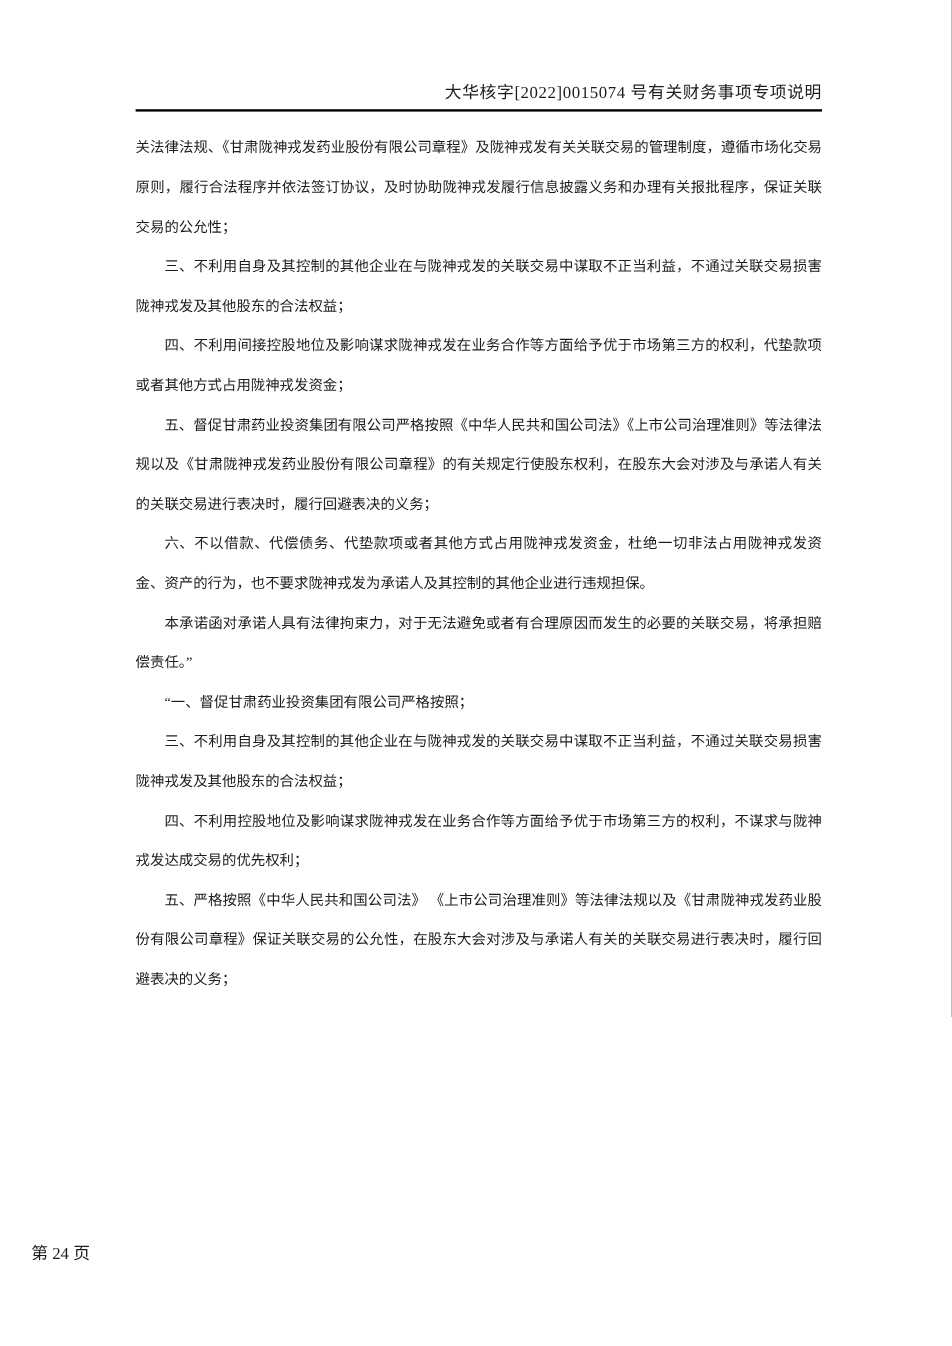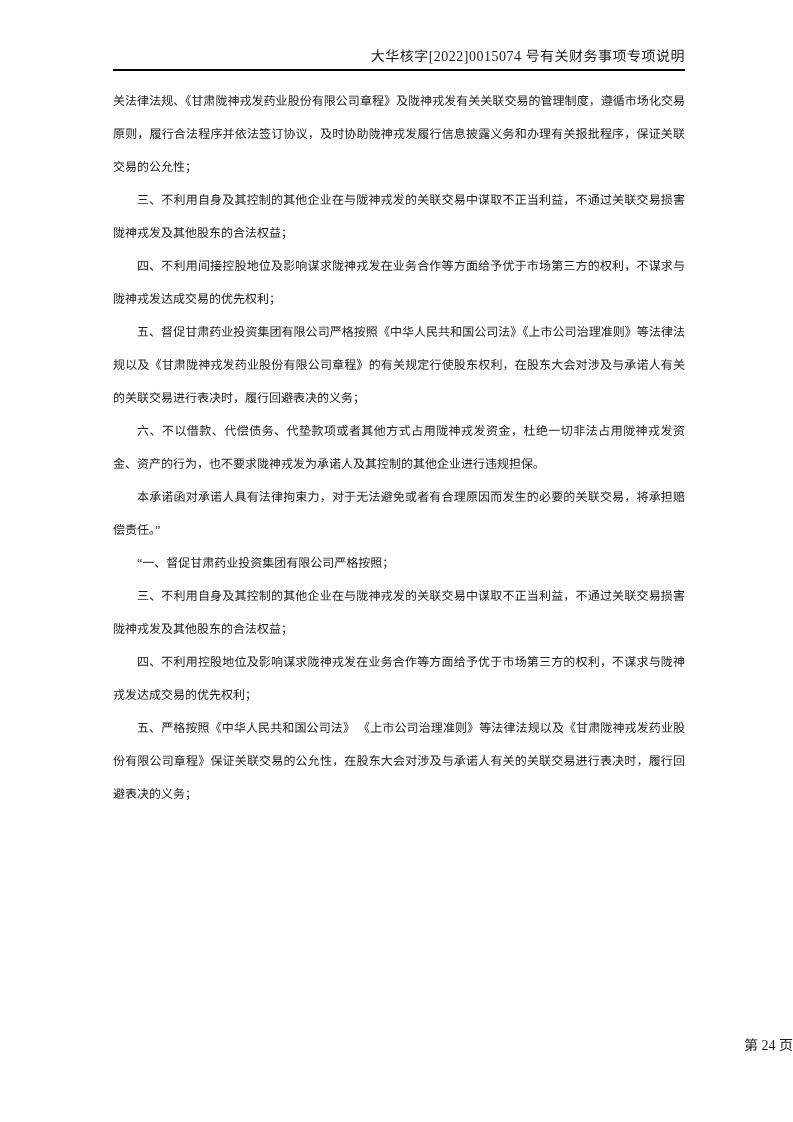--- a/index.html
+++ b/index.html
@@ -15,21 +15,21 @@
     background: #ffffff;
     font-family: "Liberation Serif", "DejaVu Serif", serif;
     color: #1c1c1c;
     overflow: hidden;
     box-sizing: border-box;
   }
   .content {
     margin: 0 108px 0 113px;
   }
   .doc-header {
-    padding-top: 48px;
+    padding-top: 70px;
   }
   .doc-header .header-line {
     text-align: right;
     font-size: 14px;
     line-height: 18px;
     padding-bottom: 3px;
     border-bottom: 2px solid #000000;
     letter-spacing: 0.5px;
     white-space: nowrap;
   }
@@ -45,39 +45,40 @@
     word-break: break-all;
   }
   .doc-body p.para.indent {
     text-indent: 2em;
   }
   .doc-footer {
     position: absolute;
     left: 0;
     right: 0;
     top: 1036px;
-    text-align: right;
+    text-align: left;
     font-size: 14px;
     line-height: 20px;
+    padding-left: 26px;
   }
 </style>
 </head>
 <body>
 
 <div class="page">
 
   <div class="content doc-header">
     <div class="header-line">大华核字[2022]0015074 号有关财务事项专项说明</div>
   </div>
 
   <div class="content doc-body">
 
   <p class="para">关法律法规、《甘肃陇神戎发药业股份有限公司章程》及陇神戎发有关关联交易的管理制度，遵循市场化交易原则，履行合法程序并依法签订协议，及时协助陇神戎发履行信息披露义务和办理有关报批程序，保证关联交易的公允性；</p>
       <p class="para indent">三、不利用自身及其控制的其他企业在与陇神戎发的关联交易中谋取不正当利益，不通过关联交易损害陇神戎发及其他股东的合法权益；</p>
-      <p class="para indent">四、不利用间接控股地位及影响谋求陇神戎发在业务合作等方面给予优于市场第三方的权利，不谋求与陇神戎发达成交易的优先权利；</p>
+      <p class="para indent">四、不利用间接控股地位及影响谋求陇神戎发在业务合作等方面给予优于市场第三方的权利，代垫款项或者其他方式占用陇神戎发资金；</p>
       <p class="para indent">五、督促甘肃药业投资集团有限公司严格按照《中华人民共和国公司法》《上市公司治理准则》等法律法规以及《甘肃陇神戎发药业股份有限公司章程》的有关规定行使股东权利，在股东大会对涉及与承诺人有关的关联交易进行表决时，履行回避表决的义务；</p>
       <p class="para indent">六、不以借款、代偿债务、代垫款项或者其他方式占用陇神戎发资金，杜绝一切非法占用陇神戎发资金、资产的行为，也不要求陇神戎发为承诺人及其控制的其他企业进行违规担保。</p>
       <p class="para indent">本承诺函对承诺人具有法律拘束力，对于无法避免或者有合理原因而发生的必要的关联交易，将承担赔偿责任。”</p>
       <p class="para indent">“一、督促甘肃药业投资集团有限公司严格按照；</p>
       <p class="para indent">三、不利用自身及其控制的其他企业在与陇神戎发的关联交易中谋取不正当利益，不通过关联交易损害陇神戎发及其他股东的合法权益；</p>
       <p class="para indent">四、不利用控股地位及影响谋求陇神戎发在业务合作等方面给予优于市场第三方的权利，不谋求与陇神戎发达成交易的优先权利；</p>
       <p class="para indent">五、严格按照《中华人民共和国公司法》 《上市公司治理准则》等法律法规以及《甘肃陇神戎发药业股份有限公司章程》保证关联交易的公允性，在股东大会对涉及与承诺人有关的关联交易进行表决时，履行回避表决的义务；</p>
     </div>
 
   <div class="doc-footer">

